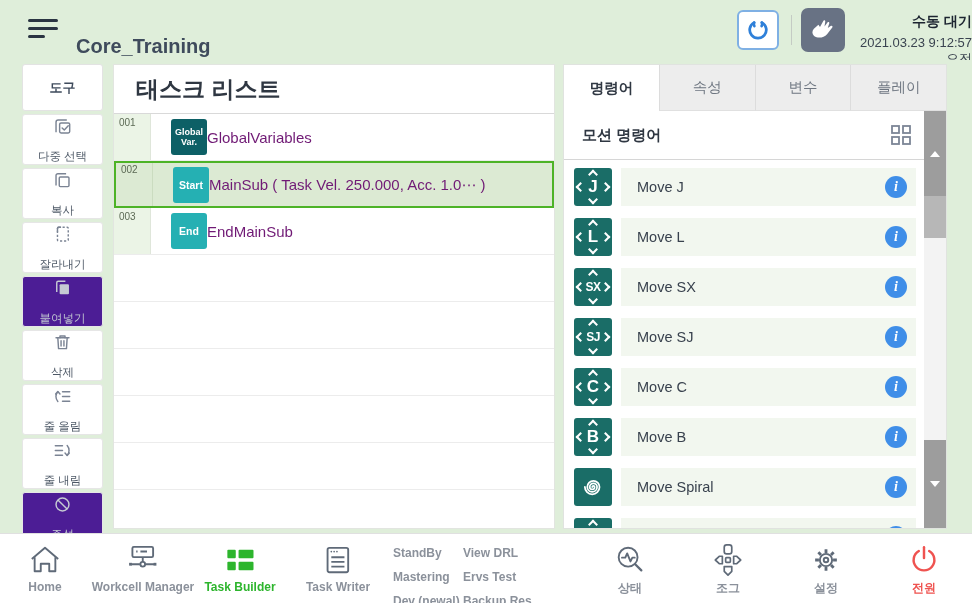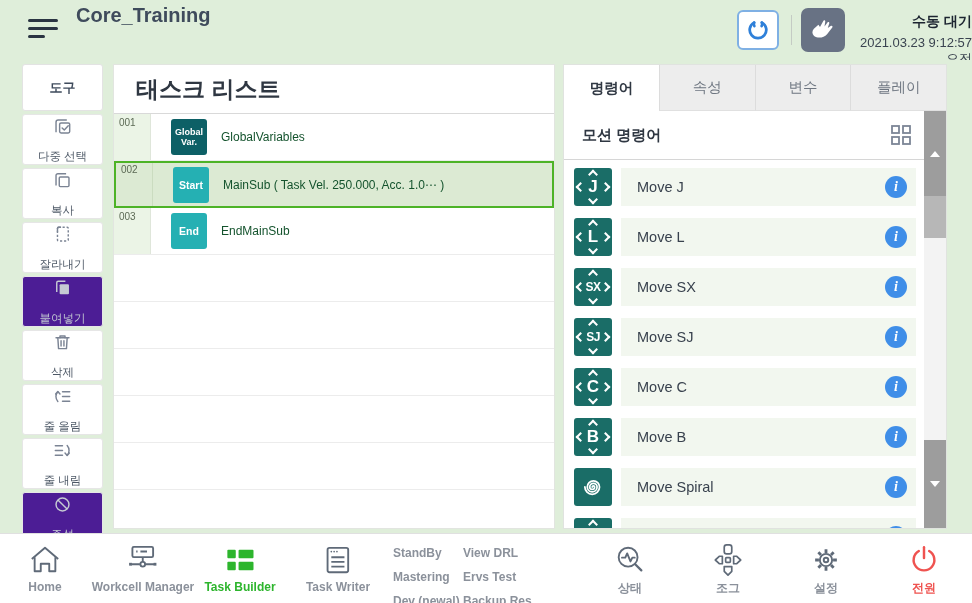--- a/index.html
+++ b/index.html
@@ -7,21 +7,21 @@
        font-family:"Liberation Sans",sans-serif;-webkit-font-smoothing:antialiased;}
   svg{display:block;}
 
   
   .topbar{position:absolute;left:0;top:0;width:972px;height:60px;background:#dfeeda;}
   .hamburger{position:absolute;left:28px;top:19px;width:30px;height:24px;cursor:pointer;}
   .hamburger i{display:block;height:3px;background:#2a3442;border-radius:2px;margin-bottom:5px;}
   .hamburger i:nth-child(1){width:30px;}
   .hamburger i:nth-child(2){width:30px;}
   .hamburger i:nth-child(3){width:17px;}
-  .tb-title{position:absolute;left:76px;top:4px;font-size:20px;font-weight:bold;color:#3f4b5c;}
+  .tb-title{position:absolute;left:76px;top:35px;font-size:20px;font-weight:bold;color:#3f4b5c;}
   .sync-btn{position:absolute;left:737px;top:10px;width:42px;height:40px;background:#fff;
             border:2px solid #7fb0e4;border-radius:6px;box-sizing:border-box;
             display:flex;align-items:center;justify-content:center;cursor:pointer;}
   .tb-divider{position:absolute;left:791px;top:15px;width:1px;height:30px;background:#c4cbc4;}
   .hand-badge{position:absolute;left:801px;top:8px;width:44px;height:44px;background:#687284;
               border-radius:7px;display:flex;align-items:center;justify-content:center;}
   .tb-status{position:absolute;left:858px;top:13px;text-align:right;}
   .tb-mode{font-size:14px;font-weight:bold;color:#1c2430;margin-bottom:4px;}
   .tb-datetime{font-size:13px;color:#3a4350;}
 
@@ -45,21 +45,21 @@
              color:#2f3742;border-bottom:1px solid #d9d9d9;}
   .trow{position:relative;height:47px;border-bottom:1px solid #ececec;display:flex;align-items:stretch;
         box-sizing:border-box;background:#fff;cursor:pointer;}
   .trow .num{width:37px;flex:0 0 37px;background:#ebf4e6;border-right:1px solid #dfe6da;
              font-size:10px;color:#5c6a55;padding:3px 0 0 5px;box-sizing:border-box;}
   .trow .badge{width:36px;height:36px;flex:0 0 36px;border-radius:3px;margin:5px 0 0 20px;
                display:flex;flex-direction:column;align-items:center;justify-content:center;
                color:#fff;font-weight:bold;}
   .badge.globalvar{background:#0d6066;font-size:9px;line-height:10px;}
   .badge.startend{background:#25b0b3;font-size:10.5px;}
-  .trow .tlabel{margin-left:14px;align-self:center;font-size:12px;color:#14532d;white-space:nowrap;}
+  .trow .tlabel{align-self:center;font-size:15px;color:#701a75;white-space:nowrap;}
   .trow.selected{background:#dcead3;border:2px solid #4db327;}
   .trow.selected .num{background:transparent;border-right:1px solid #cbdcc0;padding-top:1px;}
   .trow.selected .badge{margin-top:4px;}
   .trow.empty{background:#fff;}
 
   
   .rpanel{position:absolute;left:563px;top:4px;width:384px;height:465px;background:#fff;
           border:1px solid #e0e3df;box-sizing:border-box;overflow:hidden;}
   .rtabs{display:flex;height:46px;}
   .rtab{flex:1;display:flex;align-items:center;justify-content:center;font-size:14.5px;color:#6e7681;

